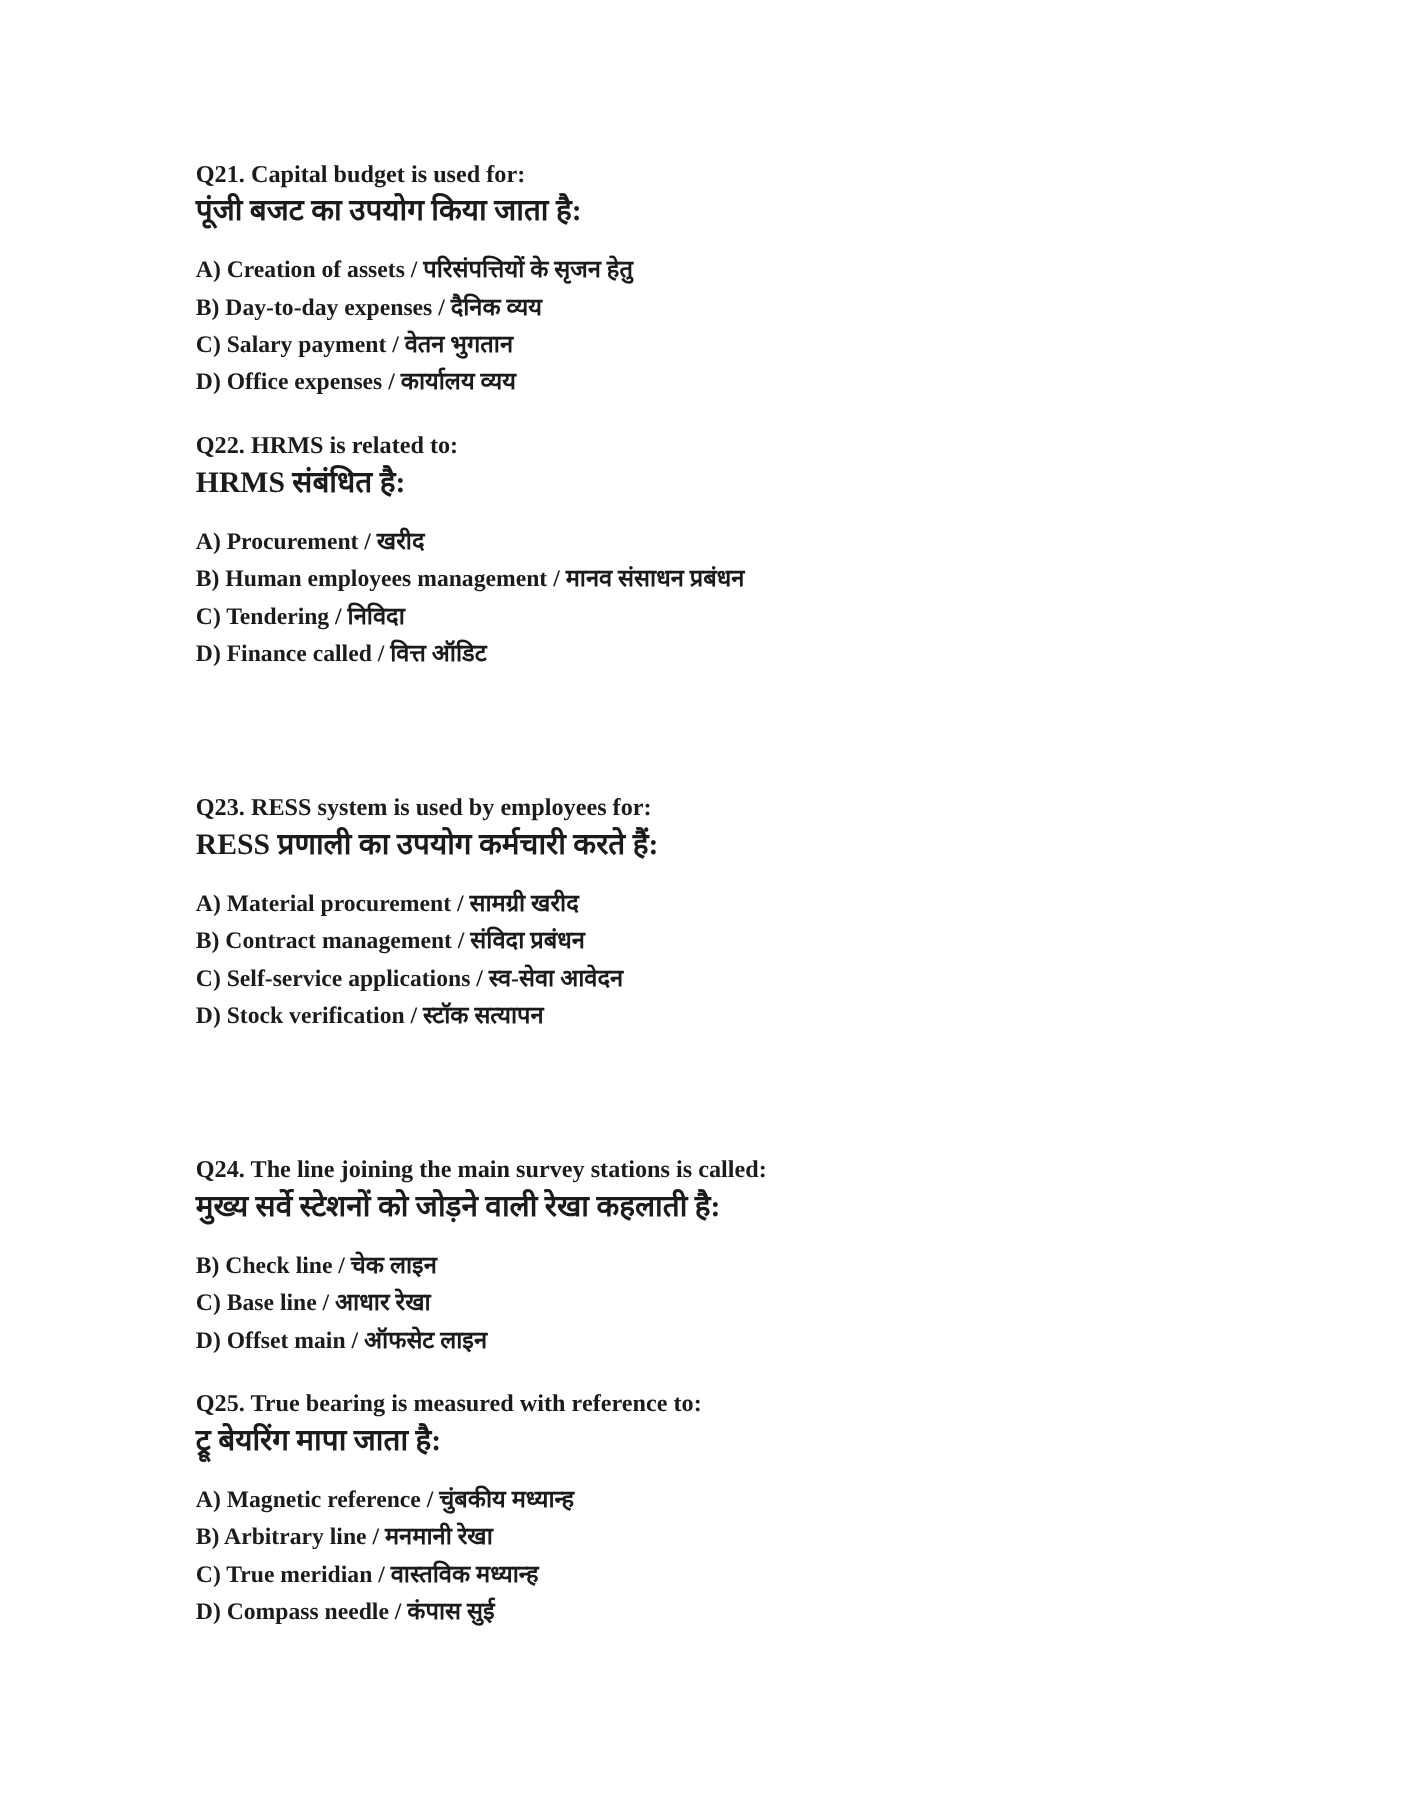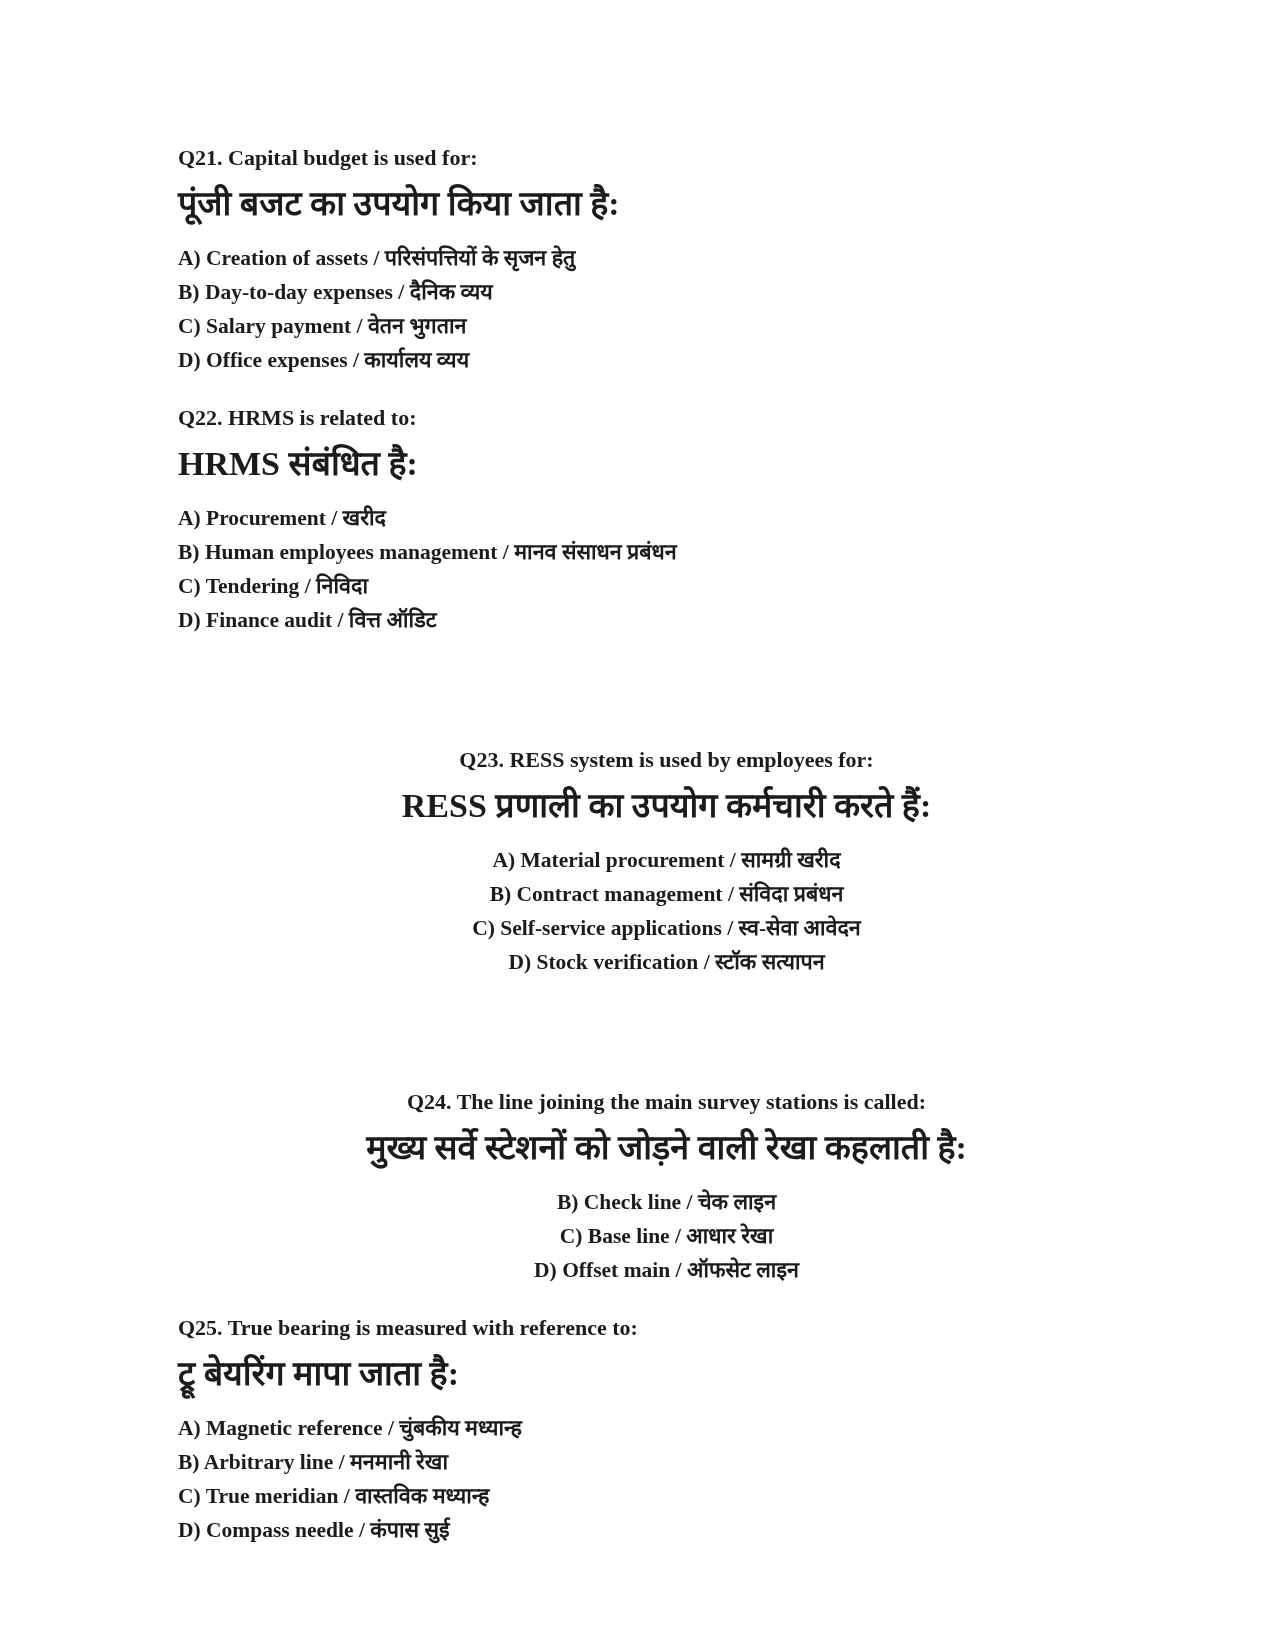--- a/index.html
+++ b/index.html
@@ -19,33 +19,32 @@
     box-sizing: border-box;
     width: 1275px;
     height: 1651px;
     padding: 143px 120px 60px 178px;
   }
   .question {
     margin: 0 0 30px 0;
   }
   .question.gap-large {
     margin-top: 112px;
-    text-align: center;
   }
   .q-head-en {
     font-size: 22px;
     font-weight: bold;
     line-height: 30px;
     margin: 0;
   }
   .q-head-hi {
-    font-size: 34px;
+    font-size: 27px;
     font-weight: bold;
     line-height: 36px;
-    margin: 13px 0 2px 0;
+    margin: 0 0 2px 0;
   }
   .options {
     margin-top: 24px;
     font-weight: bold;
   }
   .option {
     font-size: 21.5px;
     line-height: 25px;
     margin: 0 0 9px 0;
   }
@@ -66,21 +65,21 @@
     </div>
   </section>
 
   <section class="question">
     <h2 class="q-head-en">Q22. HRMS is related to:</h2>
     <h2 class="q-head-hi">HRMS संबंधित है:</h2>
     <div class="options">
       <p class="option">A) Procurement / खरीद</p>
       <p class="option">B) Human employees management / मानव संसाधन प्रबंधन</p>
       <p class="option">C) Tendering / निविदा</p>
-      <p class="option">D) Finance audit / वित्त ऑडिट</p>
+      <p class="option">D) Finance called / वित्त ऑडिट</p>
     </div>
   </section>
 
   <section class="question gap-large">
     <h2 class="q-head-en">Q23. RESS system is used by employees for:</h2>
     <h2 class="q-head-hi">RESS प्रणाली का उपयोग कर्मचारी करते हैं:</h2>
     <div class="options">
       <p class="option">A) Material procurement / सामग्री खरीद</p>
       <p class="option">B) Contract management / संविदा प्रबंधन</p>
       <p class="option">C) Self-service applications / स्व-सेवा आवेदन</p>

